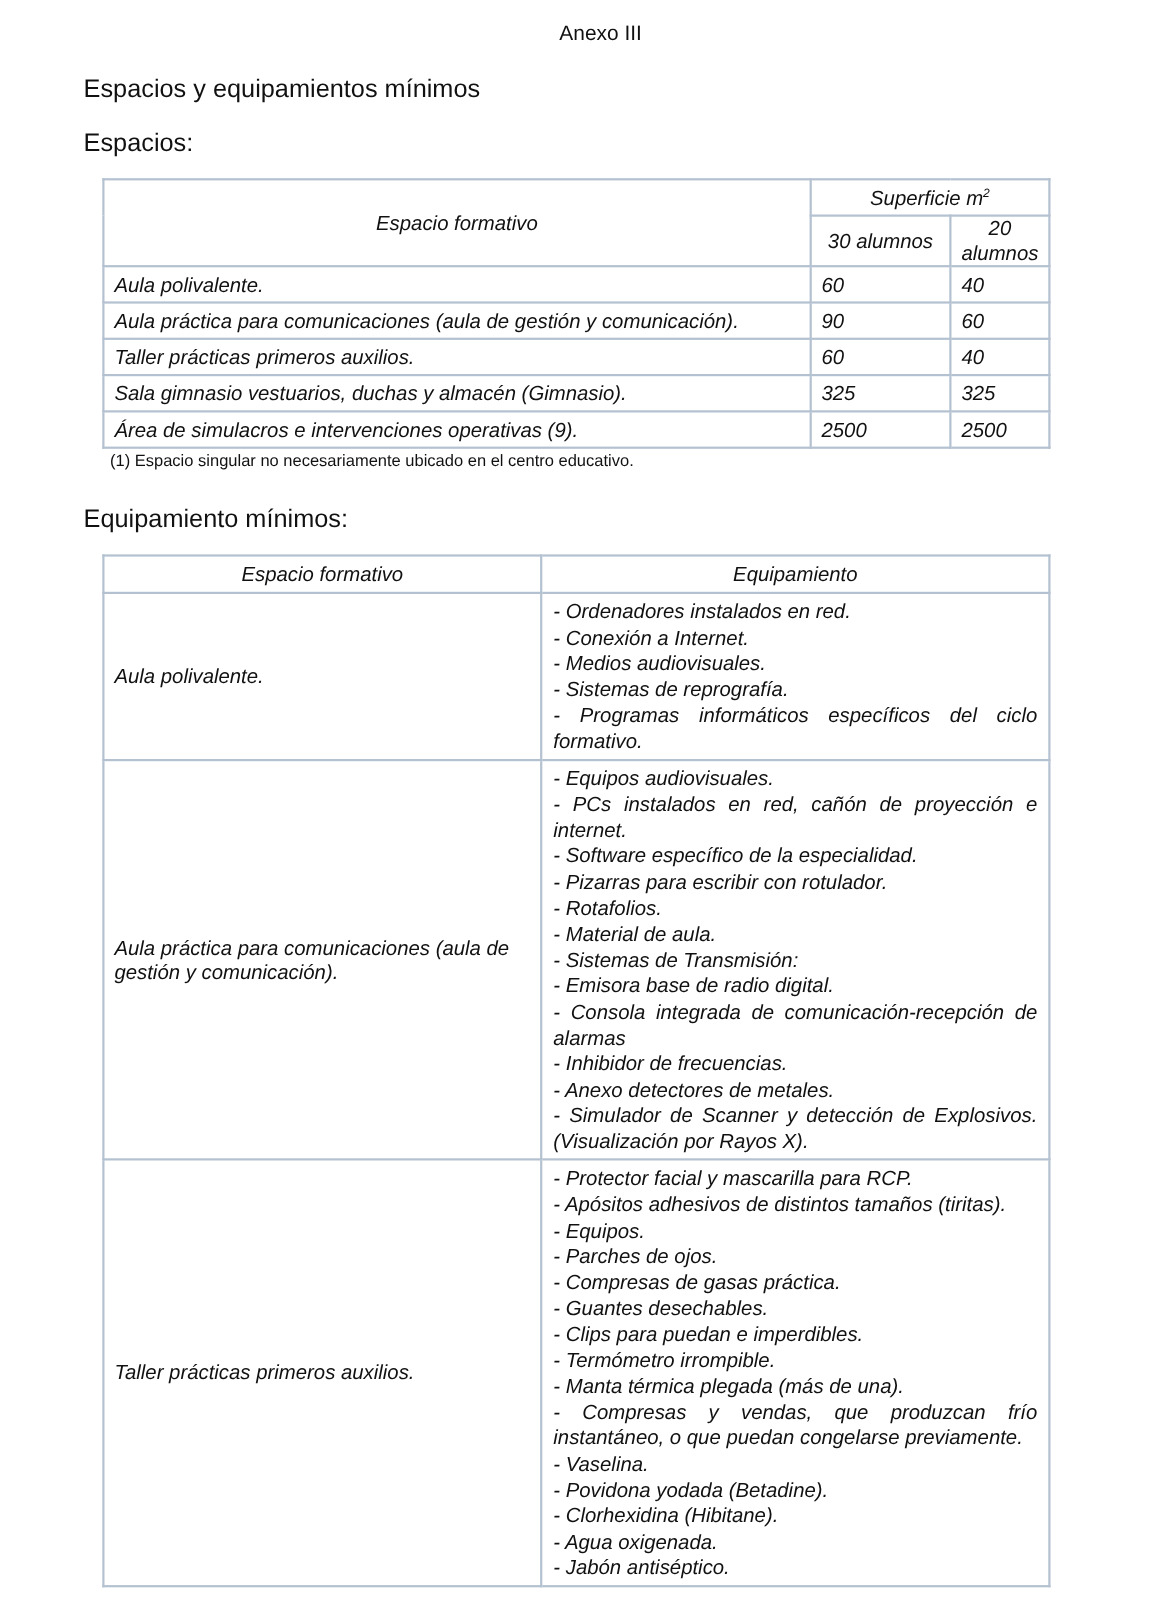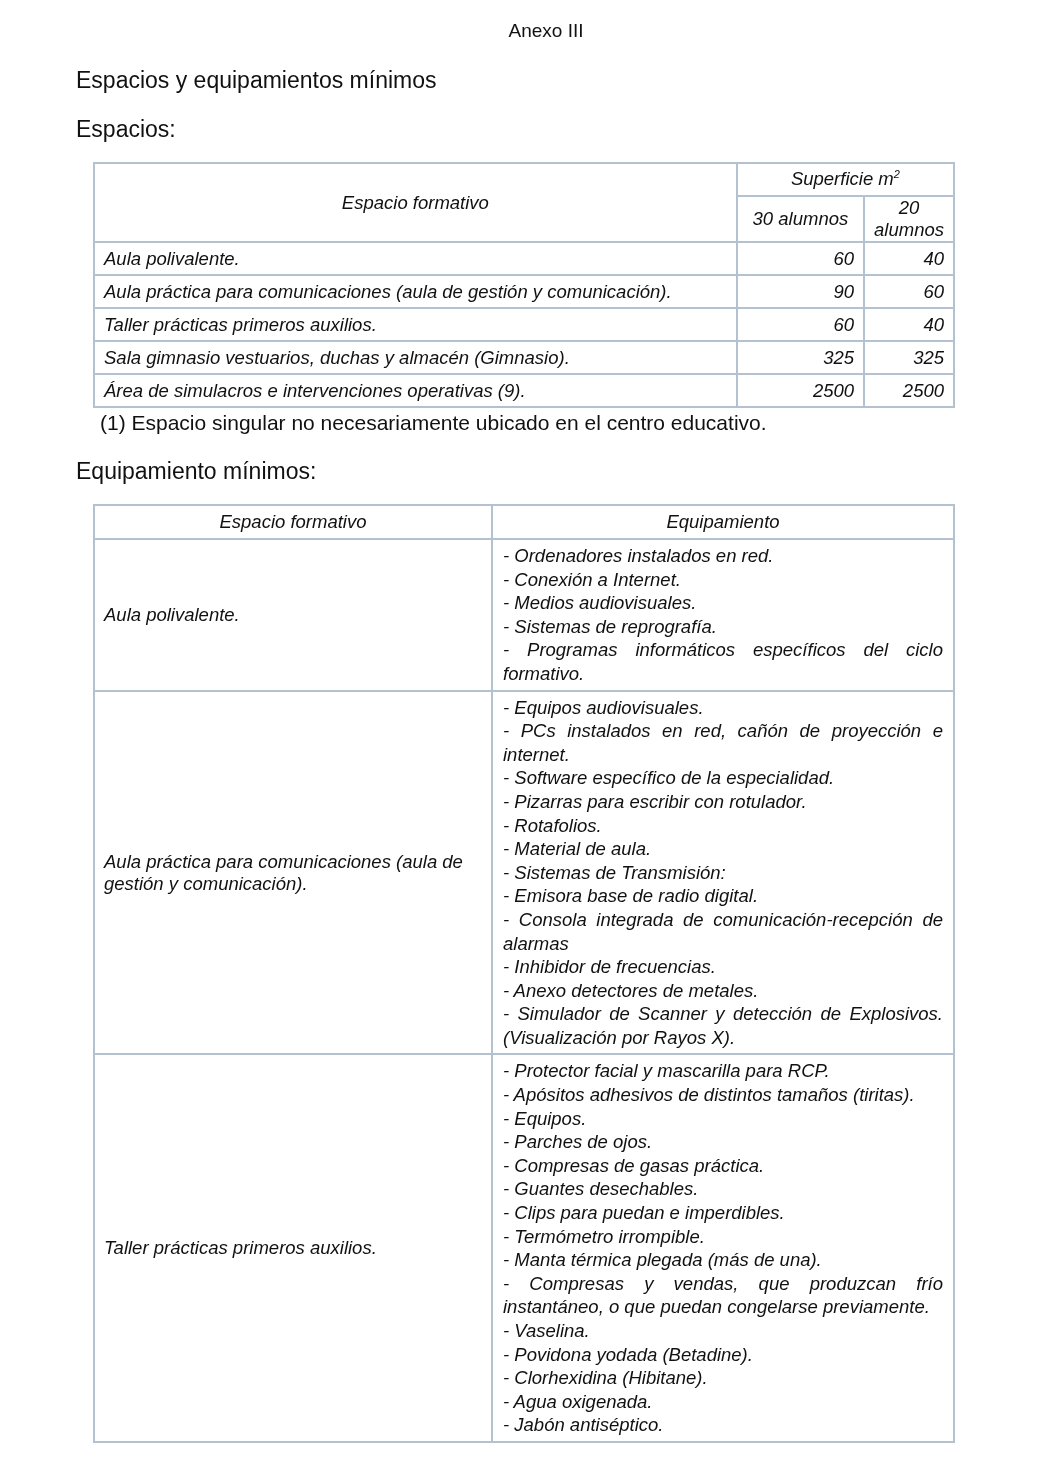--- a/index.html
+++ b/index.html
@@ -2,23 +2,23 @@
 <html><head>
 <meta charset="utf-8">
 <style>
   html, body { margin: 0; padding: 0; background: #ffffff; }
   body { width: 1063px; height: 1470px; position: relative; font-family: "Liberation Sans", sans-serif; color: #111; font-size: 18.5px; }
   .title { position: absolute; top: 20px; left: 0; width: 1092px; text-align: center; font-size: 19px; }
   .heading { position: absolute; left: 76px; font-size: 23px; }
   table { border-collapse: collapse; position: absolute; left: 93px; width: 862px; font-style: italic; }
   td, th { border: 2px solid #b3c1d0; font-weight: normal; padding: 0 9px; }
   .t1 td, .t1 th { height: 31px; }
-  .t1 .num { text-align: right; }
+  .t1 .num { text-align: left; }
   .t1 th { text-align: center; }
-  .footnote { position: absolute; top: 411px; left: 100px; font-size: 21px; }
+  .footnote { position: absolute; top: 411px; left: 100px; font-size: 15px; }
   .t2 th { text-align: center; height: 32px; }
   .t2 td { vertical-align: middle; }
   .equip { padding: 4px 10px 4px 10px; text-align: justify; line-height: 23.6px; }
   .equip div { text-align: justify; }
   sup { font-size: 11px; }
 </style>
 </head>
 <body>
 
 <div class="title">Anexo III</div>

